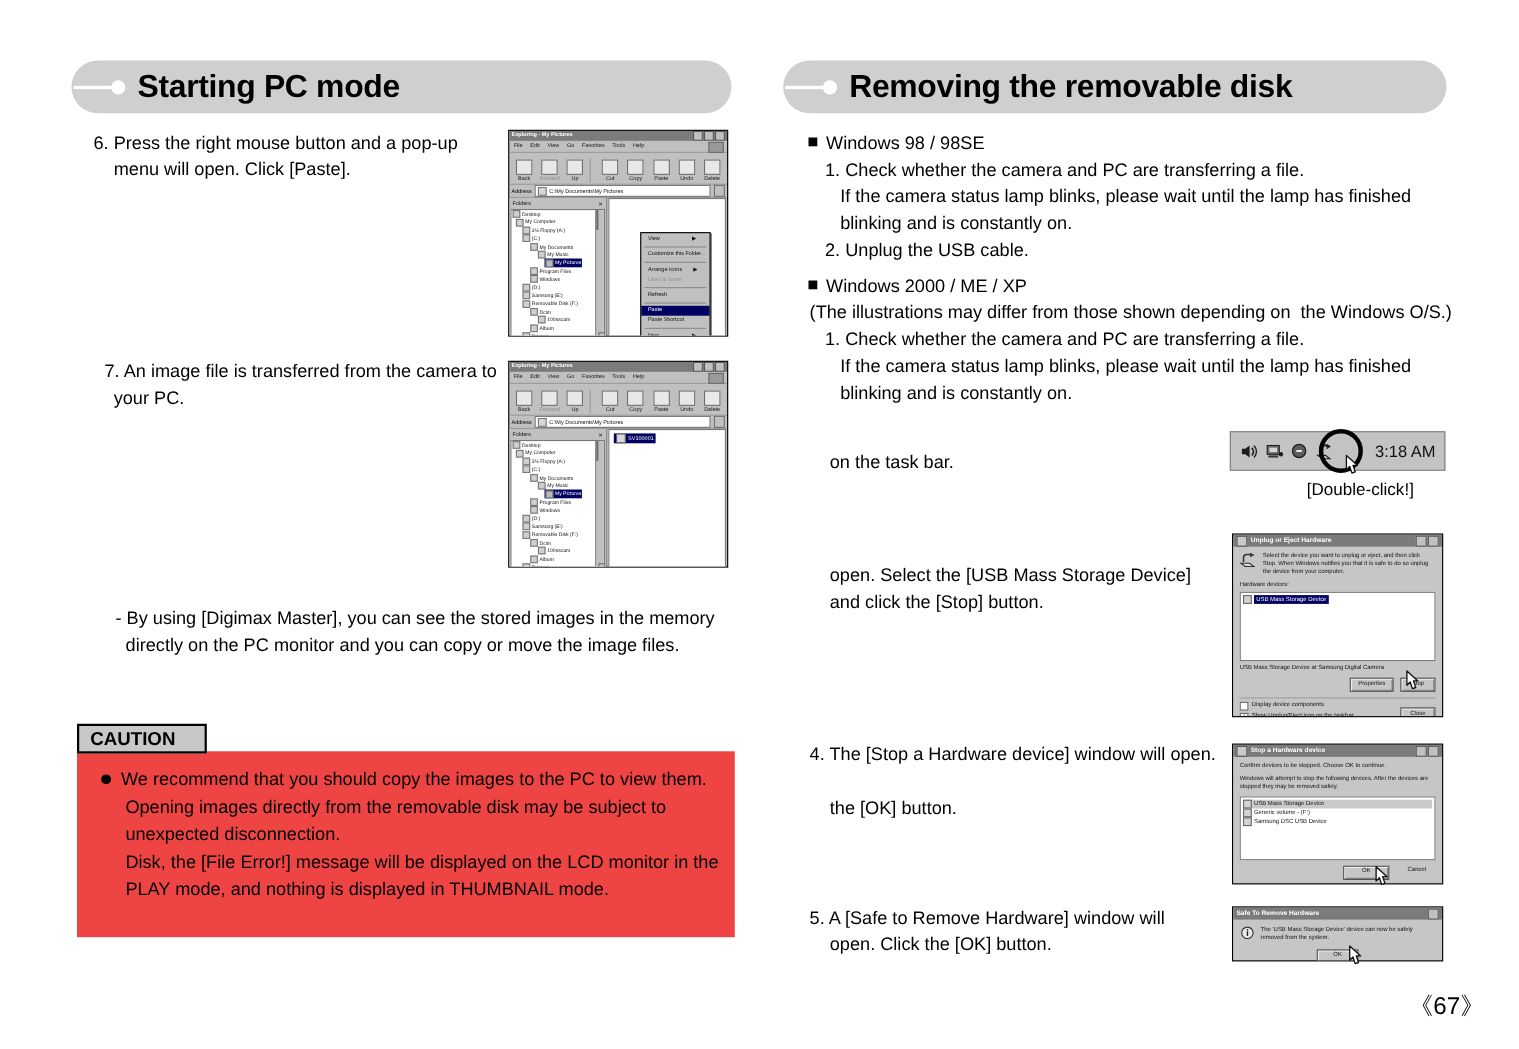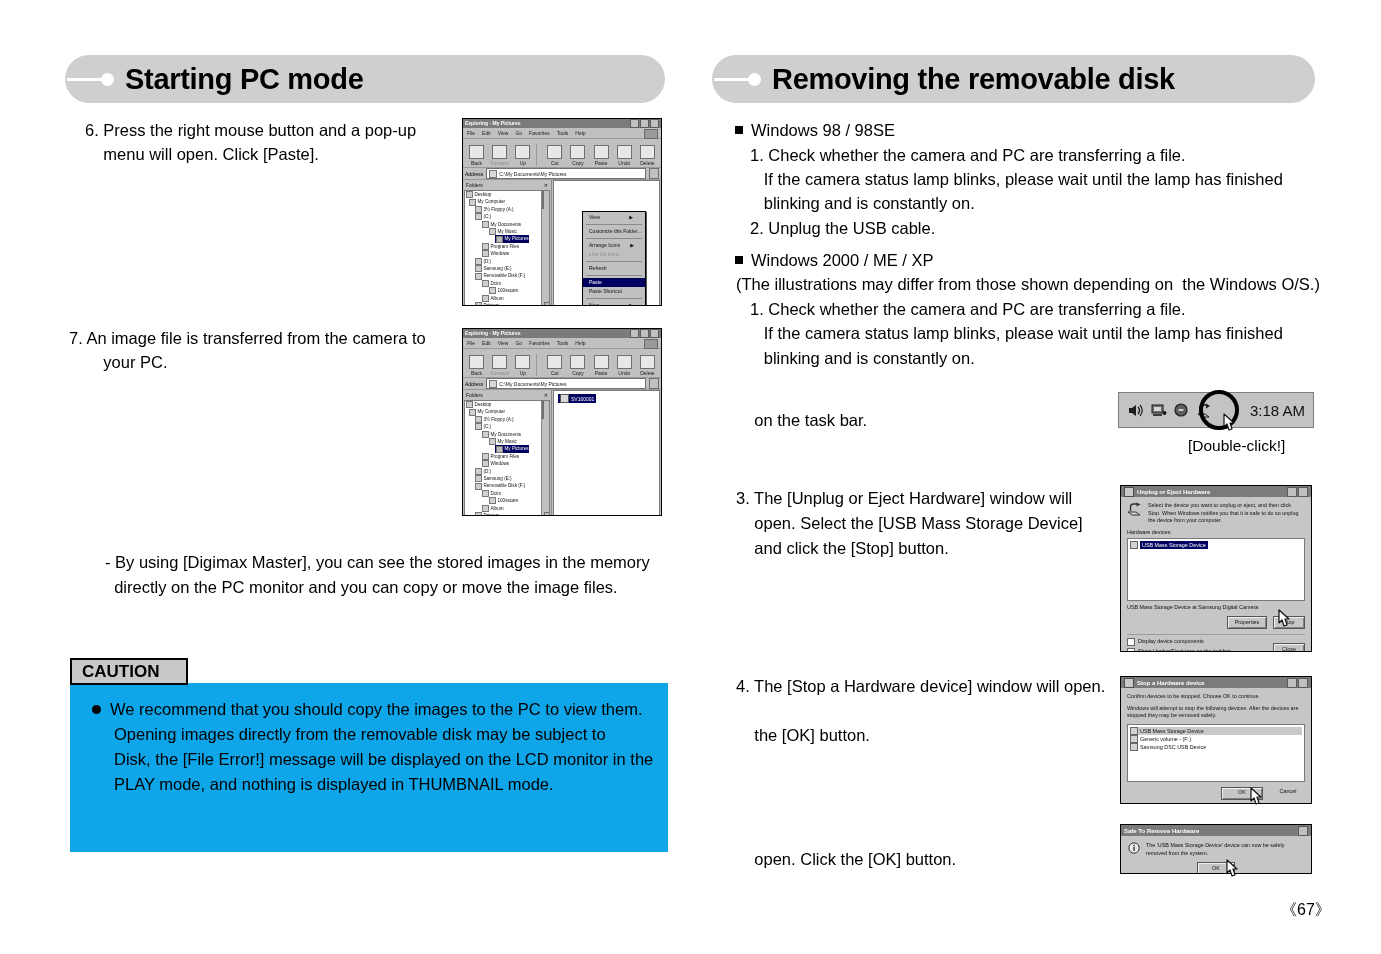--- a/index.html
+++ b/index.html
@@ -45,29 +45,29 @@
 
   
   #caution-wrap{position:absolute;left:70px;top:658px;width:581px;}
   #caution-tab{
     position:relative;width:118px;height:27px;background:#c8c8c8;
     border:2px solid #000;box-sizing:border-box;
     font-size:17px;font-weight:bold;display:flex;align-items:center;
     padding-left:10px;z-index:3;
   }
   #caution-body{
-    position:relative;margin-top:-2px;width:598px;height:169px;background:#0ea5e9;
+    position:relative;margin-top:-2px;width:598px;height:169px;background:#ef4444;
     padding:14px 0 0 0;box-sizing:border-box;
   }
   #caution-body .cline{font-size:16.5px;line-height:25px;padding-left:22px;white-space:pre;}
   #caution-body .cline.ind{padding-left:44px;}
 
   
   #pageno{
-    position:absolute;left:1281px;top:900px;font-size:16px;letter-spacing:0px;
+    position:absolute;left:1281px;top:900px;font-size:22px;letter-spacing:0px;
   }
 
   
   .win{
     position:absolute;background:#c0c0c0;border:1px solid #000;box-sizing:border-box;
     font-family:"Liberation Sans", sans-serif;overflow:hidden;
   }
   .win .tb{
     height:9px;background:#7b7b7b;display:flex;align-items:center;
     padding:0 2px;color:#fff;font-size:5px;line-height:9px;
@@ -228,31 +228,32 @@
     <span class="lead">
       <span class="line"></span>
         <span class="dot"></span>
     </span>
     <span class="title">Starting PC mode</span>
   </div>
 
   <div class="txt" style="left:85px;top:118px;">6. Press the right mouse button and a pop-up</div>
   <div class="txt" style="left:85px;top:142px;">    menu will open. Click [Paste].</div>
 
-  <div class="txt" style="left:69px;top:326px;">7. An image file is transferred from the camera to</div>
+  <div class="txt" style="left:95px;top:326px;">7. An image file is transferred from the camera to</div>
   <div class="txt" style="left:85px;top:350px;">    your PC.</div>
 
   <div class="txt" style="left:105px;top:550px;">- By using [Digimax Master], you can see the stored images in the memory</div>
   <div class="txt" style="left:105px;top:575px;">  directly on the PC monitor and you can copy or move the image files.</div>
 
   <div id="caution-wrap">
     <div id="caution-tab">CAUTION</div>
     <div id="caution-body">
       <div class="cline"><span class="bullet-dot"></span><span>We recommend that you should copy the images to the PC to view them.</span></div>
       <div class="cline ind">Opening images directly from the removable disk may be subject to</div>
+      <div class="cline ind">unexpected disconnection.</div>
       <div class="cline ind">Disk, the [File Error!] message will be displayed on the LCD monitor in the</div>
       <div class="cline ind">PLAY mode, and nothing is displayed in THUMBNAIL mode.</div>
     </div>
   </div>
 
   <div class="win" id="win1" style="left:462px;top:118px;width:200px;height:188px;">
     <div class="tb">
       <span class="tt">Exploring - My Pictures</span>
       <span class="btns">
           <i></i>
@@ -636,21 +637,20 @@
     <span class="clock">3:18 AM</span>
   </div>
   <div id="tray-circle"></div>
   <span class="cursor" style="left:1221px;top:412px;">
     <svg width="17" height="21" viewBox="0 0 17 21">
         <path d="M3 2 L3 15 L6 12 L8 18 L11 17 L9 11 L13 11 Z" fill="#fff" stroke="#111" stroke-width="1.2" stroke-linejoin="round"></path>
       </svg>
   </span>
   <div id="dblclick-label">[Double-click!]</div>
 
-  <div class="txt" style="left:736px;top:486px;">3. The [Unplug or Eject Hardware] window will</div>
   <div class="txt" style="left:736px;top:511px;">    open. Select the [USB Mass Storage Device]</div>
   <div class="txt" style="left:736px;top:536px;">    and click the [Stop] button.</div>
 
   <div class="dlg" style="left:1120px;top:485px;width:192px;height:167px;">
     <div class="dtb">
       <span class="dt">
           <span class="dicon"></span>
           <span>Unplug or Eject Hardware</span>
         </span>
       <span class="hq">
@@ -738,20 +738,21 @@
         <span class="btn" style="width:34px;border:none;box-shadow:none;background:transparent;">Cancel</span>
       </div>
     </div>
   </div>
   <span class="cursor" style="left:1248px;top:786px;">
     <svg width="17" height="21" viewBox="0 0 17 21">
         <path d="M3 2 L3 15 L6 12 L8 18 L11 17 L9 11 L13 11 Z" fill="#fff" stroke="#111" stroke-width="1.2" stroke-linejoin="round"></path>
       </svg>
   </span>
 
+  <div class="txt" style="left:736px;top:823px;">5. A [Safe to Remove Hardware] window will</div>
   <div class="txt" style="left:736px;top:847px;">    open. Click the [OK] button.</div>
 
   <div class="dlg" style="left:1120px;top:824px;width:192px;height:50px;">
     <div class="dtb">
       <span class="dt">
           <span>Safe To Remove Hardware</span>
         </span>
       <span class="hq">
           <i></i>
         </span>

